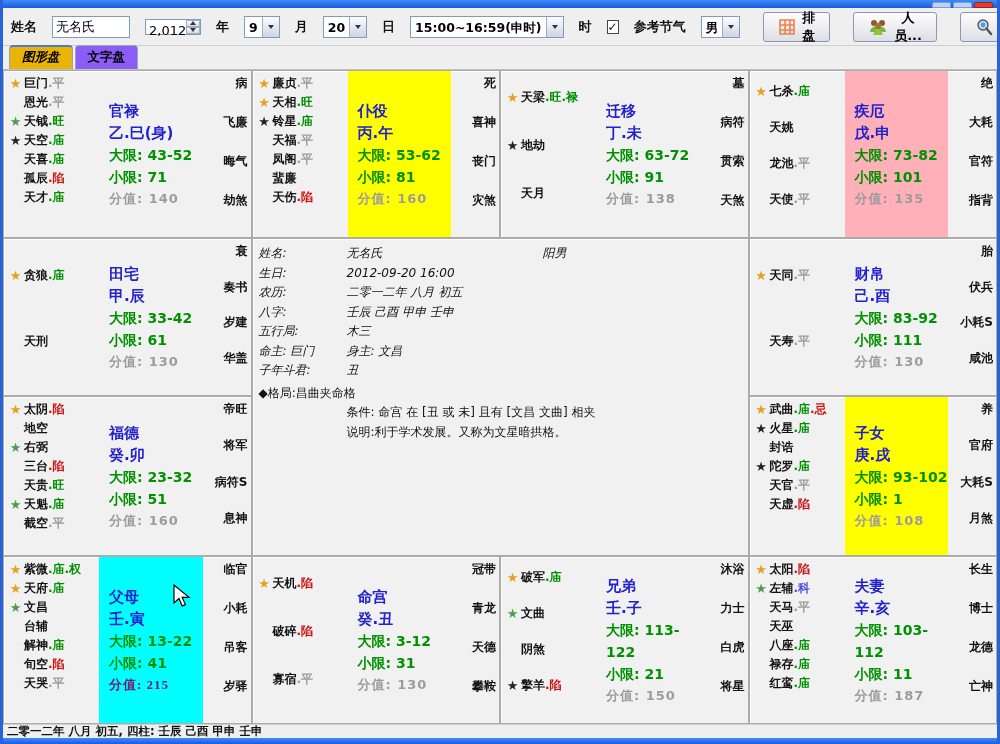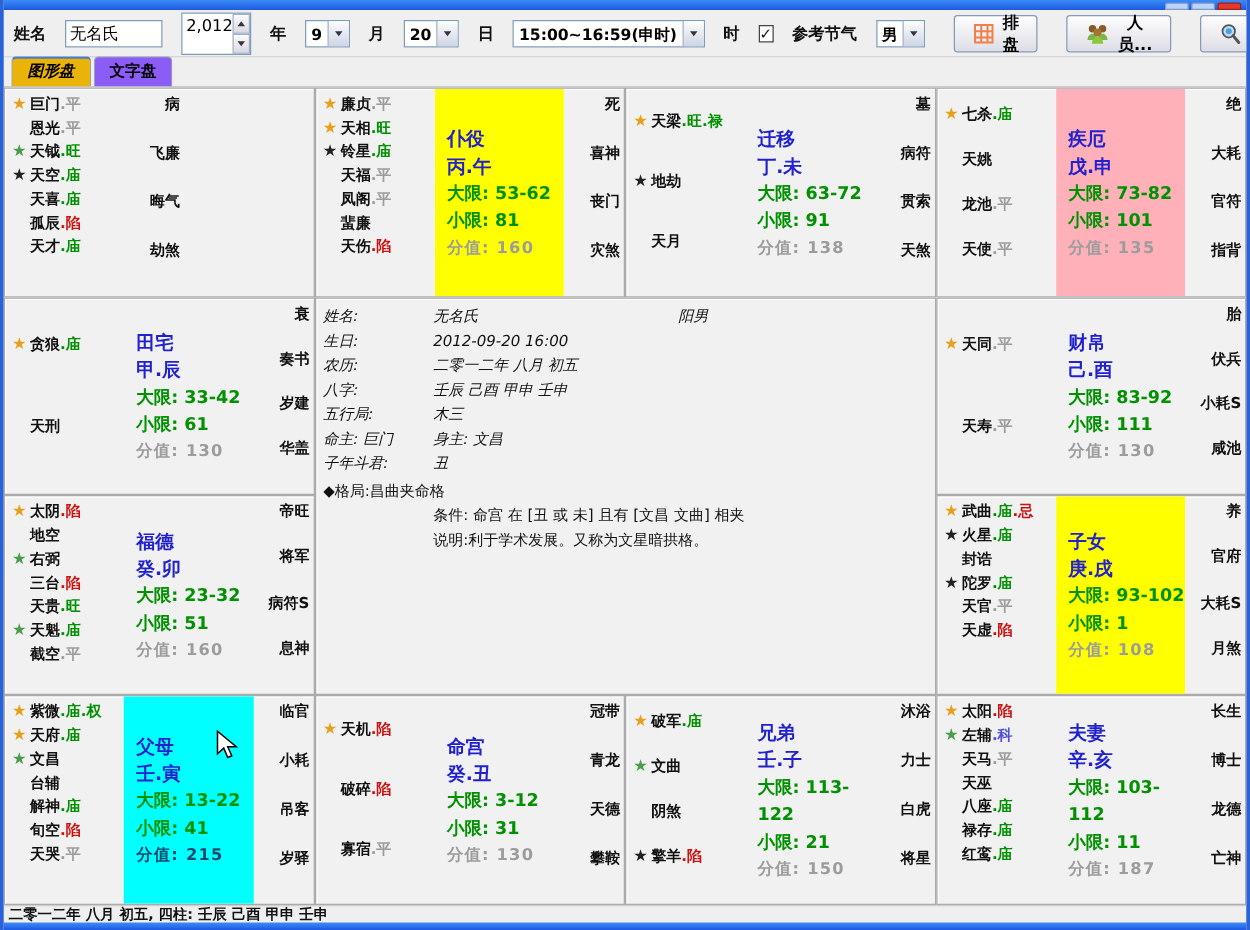--- a/index.html
+++ b/index.html
@@ -10,21 +10,21 @@
   .winbtns { position:absolute; right:4px; top:2px; display:flex; gap:2px; }
   .wb { width:19px; height:6px; border-radius:2px 2px 0 0; background:#BDD2F5; border:1px solid #7D9BD0; }
   .wb.close { background:#E23A2E; border-color:#A02018; }
 
   
   .toolbar { height:38px; background:#EFEFEF; border-bottom:1px solid #CFCFCF;
              display:flex; align-items:center; gap:15px; padding:0 8px; }
   .lbl { font-size:13px; font-weight:700; color:#111; white-space:nowrap; }
   .txt { width:78px; height:22px; border:1px solid #7F9DB9; background:#FFF; font-size:13px;
          padding:0 3px; font-family:"DejaVu Sans",sans-serif; }
-  .spinner { display:flex; height:34px; border:1px solid #7F9DB9; background:#FFF; }
+  .spinner { display:flex; height:16px; border:1px solid #7F9DB9; background:#FFF; }
   .spinval { width:40px; font-size:13px; padding:3px 2px 0 3px; text-align:left; }
   .spinbtns { display:flex; flex-direction:column; width:14px; }
   .spinbtns span { flex:1; background:linear-gradient(#FDFDFD,#D8D8E0); border:1px solid #9FAFC8;
                    display:flex; align-items:center; justify-content:center; }
   .tri-up { width:0; height:0; border-left:3px solid transparent; border-right:3px solid transparent; border-bottom:4px solid #334; }
   .tri-dn { width:0; height:0; border-left:3px solid transparent; border-right:3px solid transparent; border-top:4px solid #334; }
   .combo { display:flex; height:22px; border:1px solid #7F9DB9; background:#FFF; align-items:stretch; }
   .combo-val { font-size:12.5px; font-weight:700; padding:3px 4px 0 4px; white-space:nowrap; }
   .combo-btn { width:17px; background:linear-gradient(#FDFDFD,#CDD5E4); border-left:1px solid #9FAFC8;
                display:flex; align-items:center; justify-content:center; }
@@ -51,21 +51,21 @@
   .star-line { display:flex; align-items:center; height:19px; flex:0 0 auto; white-space:nowrap; }
   .sticon { width:17px; font-size:13px; text-align:center; }
   .sticon.gold { color:#E8A018; } .sticon.green { color:#4A9D4A; } .sticon.black { color:#222; }
   .stname { font-size:12px; font-weight:600; color:#111; }
   .tag { font-size:12px; font-weight:700; }
   .t-dim { color:#9C9C9C; } .t-good { color:#009100; } .t-bad { color:#CC1111; } .t-sci { color:#5050E0; }
   .center { flex:1; display:flex; flex-direction:column; justify-content:center; padding-left:10px; }
   .pname, .pstem { font-size:15px; font-weight:700; color:#2121CE; line-height:22px; }
   .plim { font-size:14px; font-weight:700; color:#009100; line-height:22px; }
   .pscore { font-size:13px; font-weight:700; line-height:21px; letter-spacing:1px; }
-  .s-dim { color:#9C9C9C; } .s-pink { color:#0c4a6e; }
+  .s-dim { color:#9C9C9C; } .s-pink { color:#701a75;font-family:Liberation Serif, serif; }
   .rights { width:48px; display:flex; flex-direction:column; justify-content:space-between;
             padding:4px 3px 28px 0; align-items:flex-end; }
   .rights span { font-size:12px; font-weight:600; color:#111; white-space:nowrap; }
 
   .info { grid-area:2/2/4/4; border:1px solid #ABABAB; box-shadow:inset 1px 1px 0 #FFF; background:#F1F1F1;
           padding:5px 2px 4px 6px; font-size:12px; color:#111; overflow:hidden; }
   .irow { line-height:19.5px; white-space:nowrap;font-style:italic; }
   .irow .ilbl { display:inline-block; min-width:88px; }
   .irow .ival { display:inline-block; min-width:196px; }
   .pattern { margin-top:3px; line-height:19.5px; }
@@ -228,20 +228,27 @@
             <span class="sticon none"></span>
             <span class="stname">孤辰</span>
             <span class="tag t-bad">.陷</span>
           </div>
           <div class="star-line">
             <span class="sticon none"></span>
             <span class="stname">天才</span>
             <span class="tag t-good">.庙</span>
           </div>
         </div>
+        <div class="center">
+          <div class="pname">官禄</div>
+          <div class="pstem">乙.巳(身)</div>
+          <div class="plim">大限: 43-52</div>
+          <div class="plim">小限: 71</div>
+          <div class="pscore s-dim">分值: 140</div>
+        </div>
         <div class="rights">
           <span>病</span>
           <span>飞廉</span>
           <span>晦气</span>
           <span>劫煞</span>
         </div>
       </div>
       <div class="cell" style="grid-area: 1 / 2;">
         <div class="stars">
           <div class="star-line">

